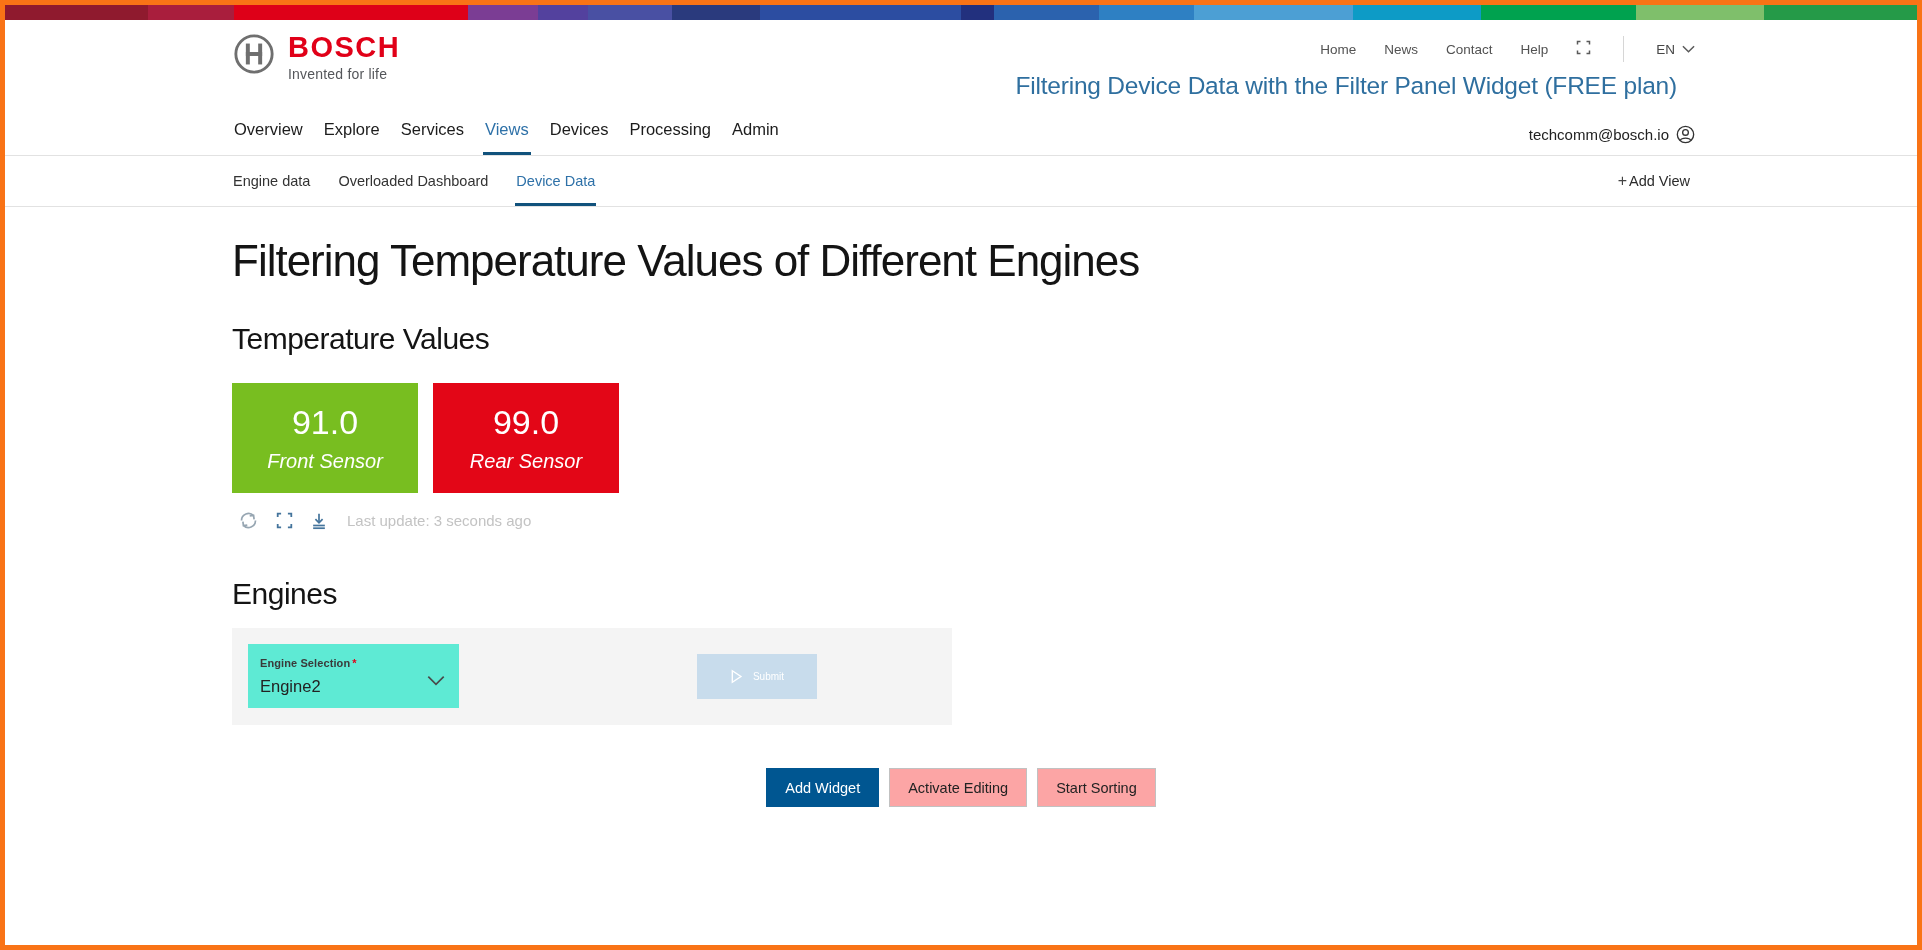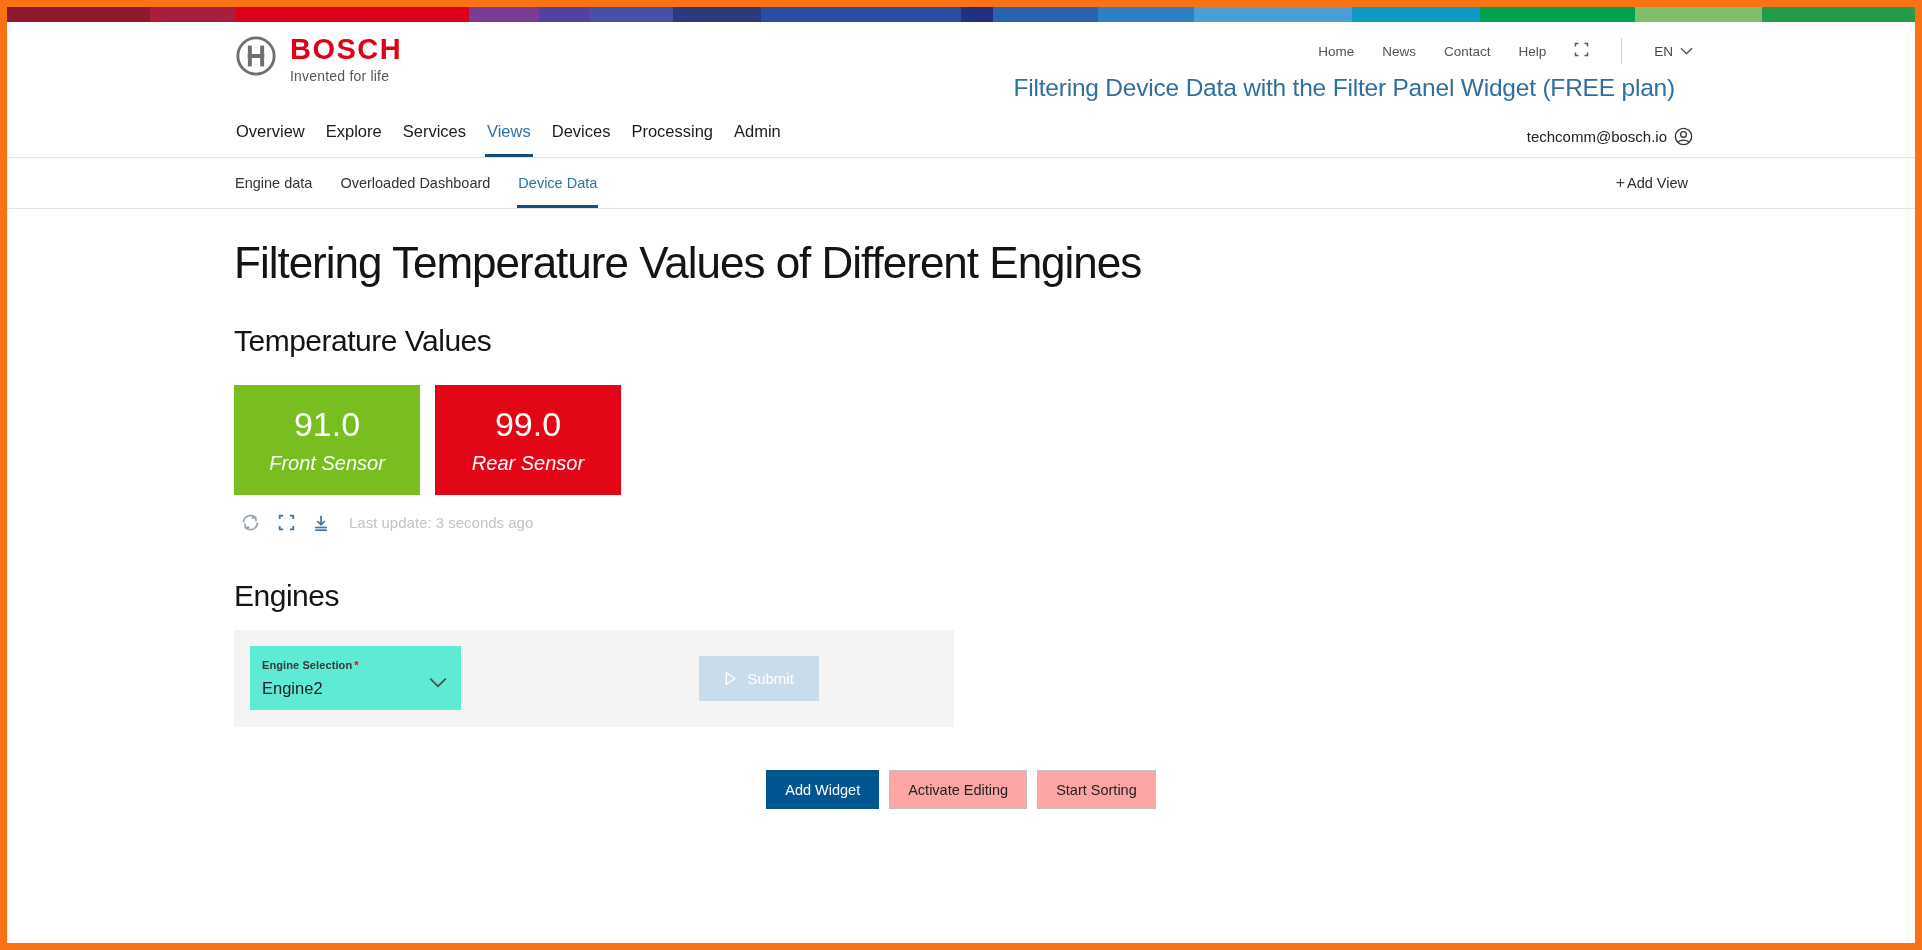--- a/index.html
+++ b/index.html
@@ -1,18 +1,18 @@
 <!DOCTYPE html>
 <html><head>
 <meta charset="utf-8">
 <style>
   * { margin:0; padding:0; box-sizing:border-box; }
   html,body { background:#fff; }
   body { font-family:"Liberation Sans", sans-serif; }
-  .page { position:relative; width:1922px; height:950px; background:#fff; border:7px solid #f97316; overflow:hidden; }
+  .page { position:relative; width:1922px; height:950px; background:#fff; border:5px solid #f97316; overflow:hidden; }
 
   
   .supergraphic { height:15px; width:100%;
     background:linear-gradient(to right,
       #8f1a2e 0%, #8f1a2e 7.5%, #a91e3d 7.5%, #a91e3d 12%,
       #de0018 12%, #de0018 24.2%, #7b3d94 24.2%, #7b3d94 27.9%,
       #53419e 27.9%, #53419e 30.5%, #4950a3 30.5%, #4950a3 34.9%,
       #2a3a7d 34.9%, #2a3a7d 39.5%, #2c4da1 39.5%, #2c4da1 50%,
       #22307e 50%, #22307e 51.7%, #2b62ae 51.7%, #2b62ae 57.2%,
       #2e80c3 57.2%, #2e80c3 62.2%, #4c9fd4 62.2%, #4c9fd4 70.5%,
@@ -64,21 +64,21 @@
   .last-update { font-size:15px; color:#c3c3c3; margin-left:2px; }
 
   .filter-panel { margin-top:17px; width:720px; height:97px; background:#f4f4f4; position:relative; }
   .dropdown { position:absolute; left:16px; top:16px; width:211px; height:64px; background:#5eead4; cursor:pointer; padding:9px 12px; }
   .dropdown-label { font-size:11px; font-weight:bold; color:#3a3a3a; letter-spacing:.1px; }
   .dropdown-required { color:#e10018; font-size:11px; font-weight:bold; margin-left:2px; }
   .dropdown-value { font-size:16.5px; color:#222; margin-top:6px; }
   .dropdown-chevron { position:absolute; right:14px; top:28px; }
 
   .submit-btn { position:absolute; right:135px; top:26px; width:120px; height:45px; background:#c8dcec; border:none;
-    color:#fff; font-size:15px; font-family:inherit; display:flex; align-items:center; justify-content:center; gap:10px; cursor:default; }
+    color:#fff; font-size:10px; font-family:inherit; display:flex; align-items:center; justify-content:center; gap:10px; cursor:default; }
 
   .actions-row { display:flex; justify-content:center; gap:10px; margin-top:43px; }
   .btn { font-family:inherit; font-size:14.5px; height:39px; padding:0 18px; cursor:pointer; }
   .btn-primary { background:#005691; color:#fff; border:1px solid #005691; }
   .btn-secondary { background:#fca5a5; color:#222; border:1px solid #c1c1c1; }
 </style>
 </head>
 <body>
 
 <div class="page">

